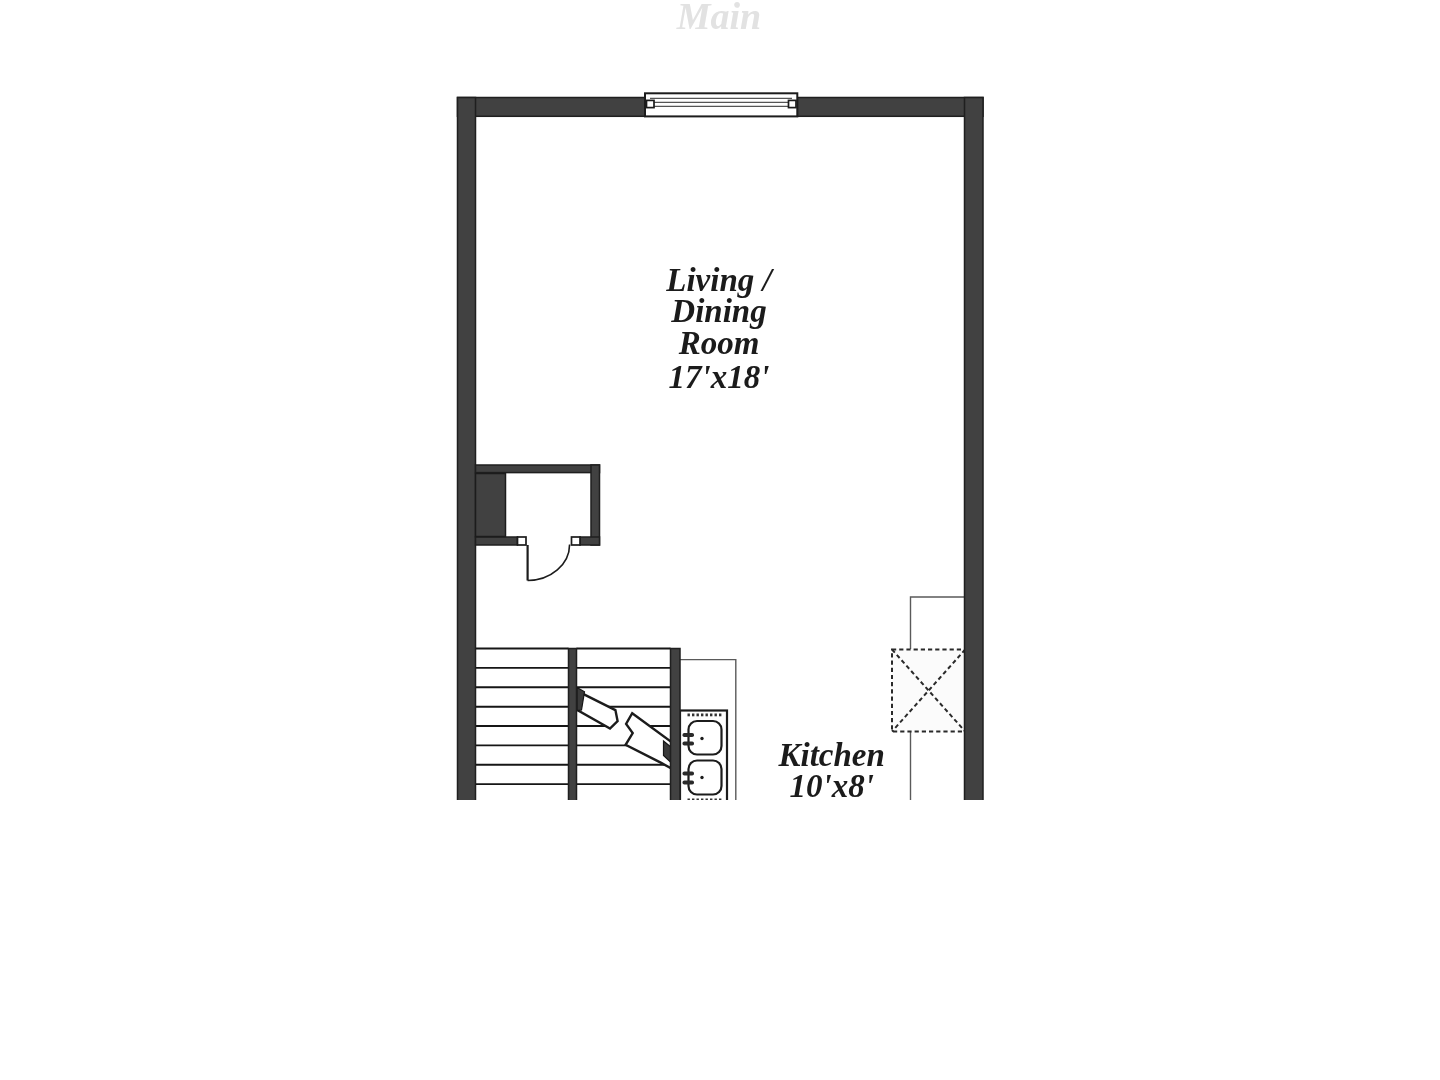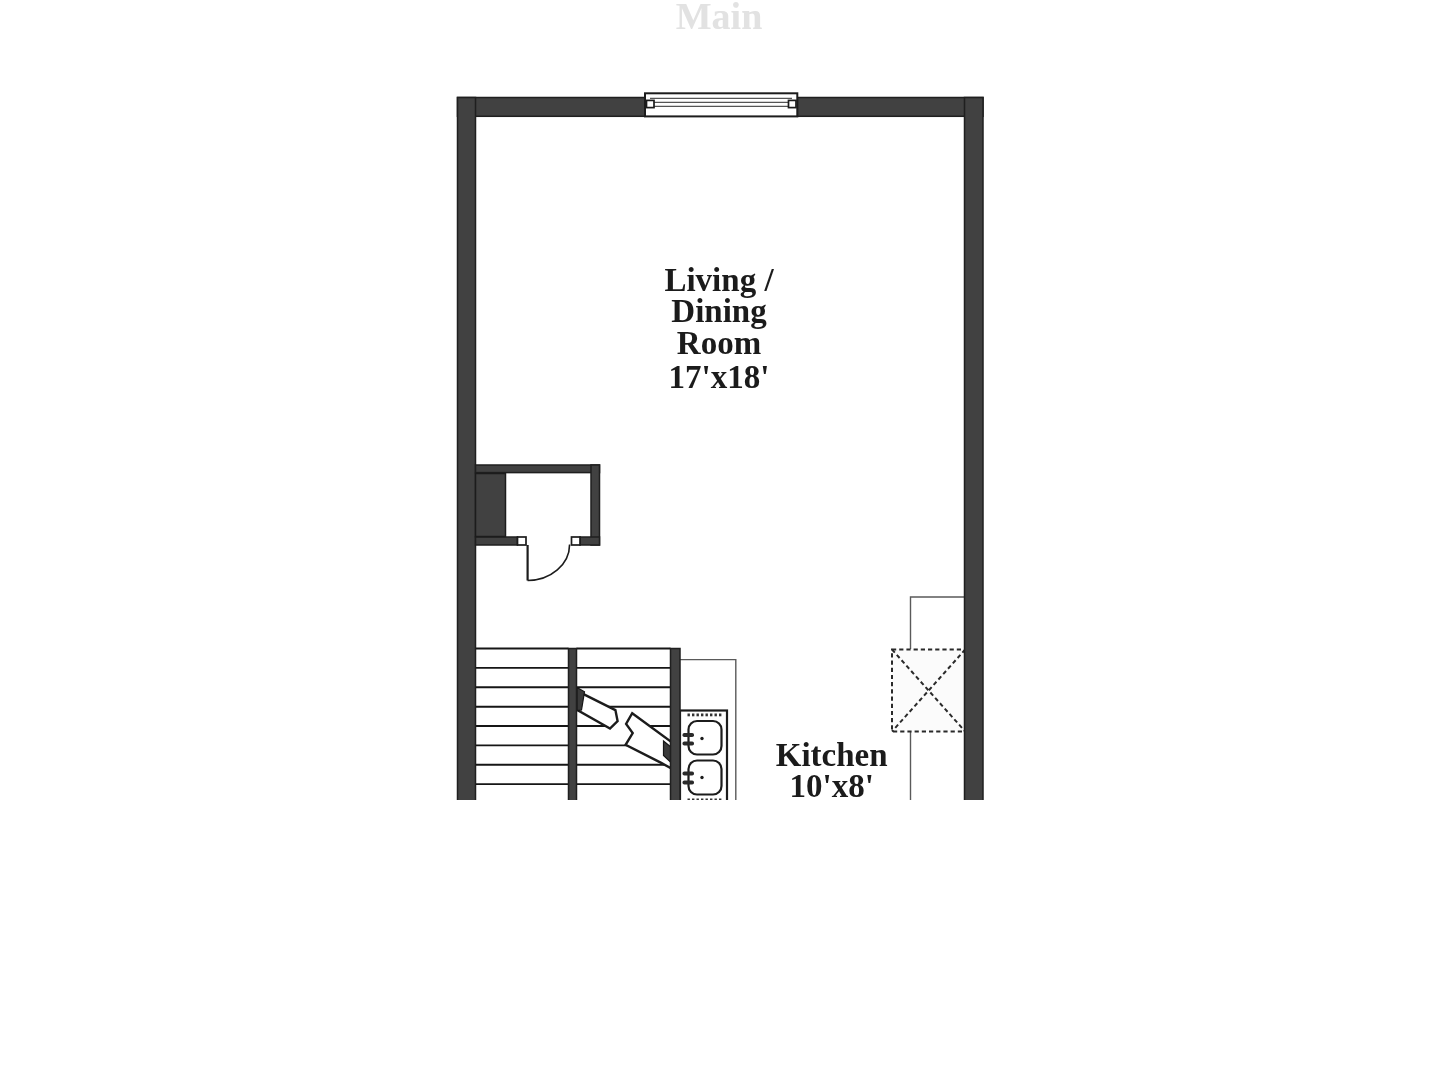--- a/index.html
+++ b/index.html
@@ -1,16 +1,16 @@
 <!DOCTYPE html>
 <html><head>
 <meta charset="utf-8">
 <style>
   html,body{margin:0;padding:0;background:#ffffff;}
-  .page{position:relative;width:1440px;height:800px;background:#ffffff;overflow:hidden;}
+  .page{position:relative;width:1440px;height:800px;background:#ffffff;overflow:hidden;font-style:italic;}
   svg{display:block;}
   text{font-family:"Liberation Serif", serif;font-weight:bold;}
 </style>
 </head>
 <body>
 <div class="page">
 <svg width="1440" height="1080" viewBox="0 0 1440 1080">
 
   <rect x="0" y="0" width="1440" height="1080" fill="#ffffff"></rect>
 

